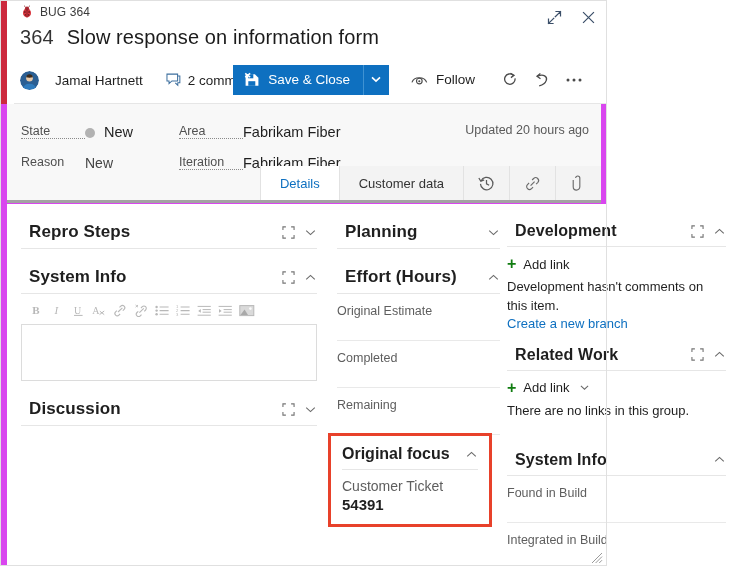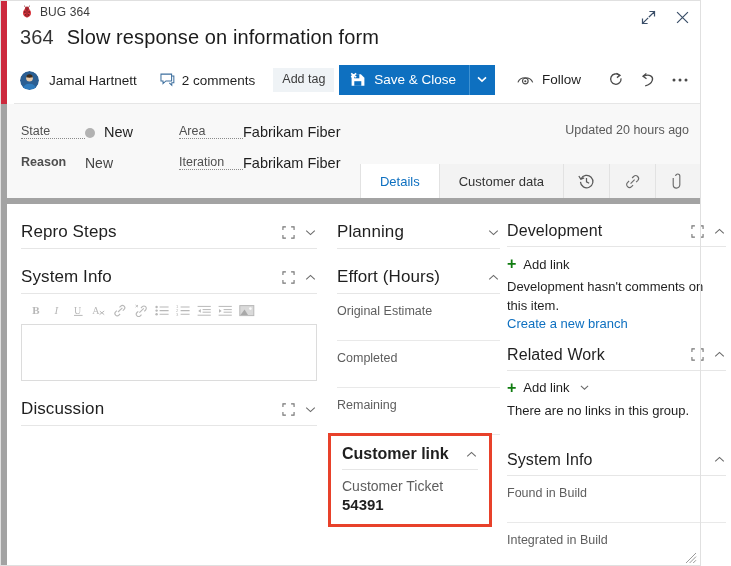--- a/index.html
+++ b/index.html
@@ -6,21 +6,21 @@
   * { box-sizing: border-box; }
   html, body { margin:0; padding:0; }
   body {
     width: 731px; height: 566px;
     font-family: "Liberation Sans", sans-serif;
     background: #ffffff;
     color: #1f1f1f;
     overflow: hidden;
     position: relative;
   }
-  #app { position:relative; width:701px; height:566px; background:#a3a3a3; }
+  #app { position:relative; width:607px; height:566px; background:#d946ef; }
 
   
   .type-strip {
     position:absolute; left:0; top:0; width:7px; height:104px;
     background:#cc293d;
   }
 
   
   .header { position:absolute; left:7px; top:0; right:0; height:104px; background:#fff; }
 
@@ -37,40 +37,40 @@
     white-space:nowrap;
   }
   .wi-id { font-size:20px; color:#333333; font-weight:400; letter-spacing:.1px; }
   .wi-title { font-size:20px; color:#1b1b1b; font-weight:400; letter-spacing:.1px; }
 
   .meta-row {
     position:absolute; left:13px; top:66px;
     display:flex; align-items:center; gap:0;
     height:28px;
   }
-  .avatar-wrap { display:flex; align-items:center; gap:10px; margin-right:23px;justify-content:flex-end; }
+  .avatar-wrap { display:flex; align-items:center; gap:16px; margin-right:23px;justify-content:flex-end; }
   .avatar { width:19px; height:19px; border-radius:50%; display:block; }
   .assignee { font-size:13.5px; color:#1f1f1f; }
 
   .comments-link { display:flex; align-items:center; gap:7px; margin-right:18px; cursor:pointer; }
   .comment-icon { width:15px; height:14px; display:block; }
   .comments-text { font-size:13.5px; color:#1f1f1f; }
 
   .add-tag {
     background:#eff3f6; border:none; color:#3b3b3b;
     font-family:inherit; font-size:12.5px;
     padding:5px 9px 6px; cursor:pointer; line-height:1;
   }
 
   
   .win-ctrls { position:absolute; right:10px; top:8px; display:flex; gap:16px; align-items:center; }
   .win-btn { width:18px; height:18px; cursor:pointer; display:flex; align-items:center; justify-content:center; }
 
   .action-bar {
-    position:absolute; right:8px; top:64px;
+    position:absolute; right:20px; top:64px;
     display:flex; align-items:center; gap:0; height:31px;margin-left:48px;
   }
   .save-group { display:flex; align-items:stretch; height:30px; margin-right:22px; }
   .save-btn {
     background:#0e70c0; color:#fff; border:none; font-family:inherit;
     font-size:13.5px; padding:0 13px 0 11px; display:flex; align-items:center; gap:8px;
     cursor:pointer; white-space:nowrap;
   }
   .save-caret {
     background:#0e70c0; border:none; border-left:1px solid #3f92d2;
@@ -80,32 +80,32 @@
     display:flex; align-items:center; gap:8px; cursor:pointer;
     font-size:13.5px; color:#1f1f1f; margin-right:22px; white-space:nowrap;
   }
   .icon-btn { width:26px; height:26px; display:flex; align-items:center; justify-content:center; cursor:pointer; margin-right:6px; }
   .icon-btn:last-child { margin-right:0; }
 
   .header-rule { position:absolute; left:7px; right:0; top:103px; height:1px; background:#e6e6e6; }
 
   
   .fields-panel {
-    position:absolute; left:7px; top:104px; right:0; height:99px;
-    background:#f8f8f8; border-bottom:5px solid #a3a3a3;
+    position:absolute; left:7px; top:104px; right:6px; height:99px;
+    background:#f8f8f8; border-bottom:3px solid #a3a3a3;
   }
   .field-grid { position:absolute; left:14px; top:12px; }
   .field-row { display:flex; align-items:center; height:31px; }
   .field-label {
     font-size:12.5px; color:#4f4f4f;
     text-decoration:none; border-bottom:1px dotted transparent;
   }
   .field-label.dotted { border-bottom:1px dotted #8a8a8a; }
   .fl-state { width:64px; }
-  .fl-reason { width:64px;font-weight:bold; }
+  .fl-reason { width:64px; }
   .field-value { font-size:14.5px; color:#1f1f1f; }
   .field-value.sub { font-size:14px; color:#444; }
   .state-dot { width:10px; height:10px; border-radius:50%; background:#b2b2b2; display:inline-block; margin-right:9px; vertical-align:middle; }
   .col2 { position:absolute; left:172px; top:12px; }
   .fl-area { width:64px; }
   .fl-iter { width:64px; }
   .col2 .field-value { font-size:14.5px; }
 
   .updated {
     position:absolute; right:12px; top:19px;
@@ -132,21 +132,21 @@
   .col-left  { left:14px;  width:296px; }
   .col-mid   { left:330px; width:163px; }
   .col-right { left:500px; width:219px; }
 
   .group { margin-bottom:0; }
   .group-head {
     display:flex; align-items:center; justify-content:space-between;
     padding:18px 0 6px 0;
   }
   .group-head.tight { padding-top:15px; }
-  .group-title { font-size:17px; font-weight:400; color:#1f1f1f; letter-spacing:.1px; }
+  .group-title { font-size:17px; font-weight:700; color:#1f1f1f; letter-spacing:.1px;margin-left:8px; }
   .group-title.sm { font-size:16px; }
   .head-ctrls { display:flex; align-items:center; gap:9px; }
   .expand-ico { width:13px; height:13px; cursor:pointer; display:block; }
   .chev { width:13px; height:13px; cursor:pointer; display:block; }
   .group-rule { height:1px; background:#e6e6e6; }
 
   
   .rte-toolbar { display:flex; align-items:center; gap:0; padding:7px 4px 4px 6px; }
   .rte-btn { width:19px; height:18px; margin-right:2px; display:flex; align-items:center; justify-content:center; cursor:pointer; }
   .rte-area {
@@ -595,21 +595,21 @@
           <div class="pfield-label">Integrated in Build</div>
           <div class="pfield-val"></div>
 
         </div>
       </div>
     </div>
 
     <div class="highlight-box">
       <div class="hl-inner">
         <div class="hl-head">
-          <span class="hl-title">Customer link</span>
+          <span class="hl-title">Original focus</span>
           <svg class="chev" viewBox="0 0 14 14">
             <path d="M2.4 9 L7 4.8 L11.6 9" stroke="#6a6a6a" stroke-width="1.2" fill="none"></path>
           </svg>
         </div>
         <div class="hl-rule"></div>
         <div class="hl-label">Customer Ticket</div>
         <div class="hl-value">54391</div>
       </div>
     </div>
 

